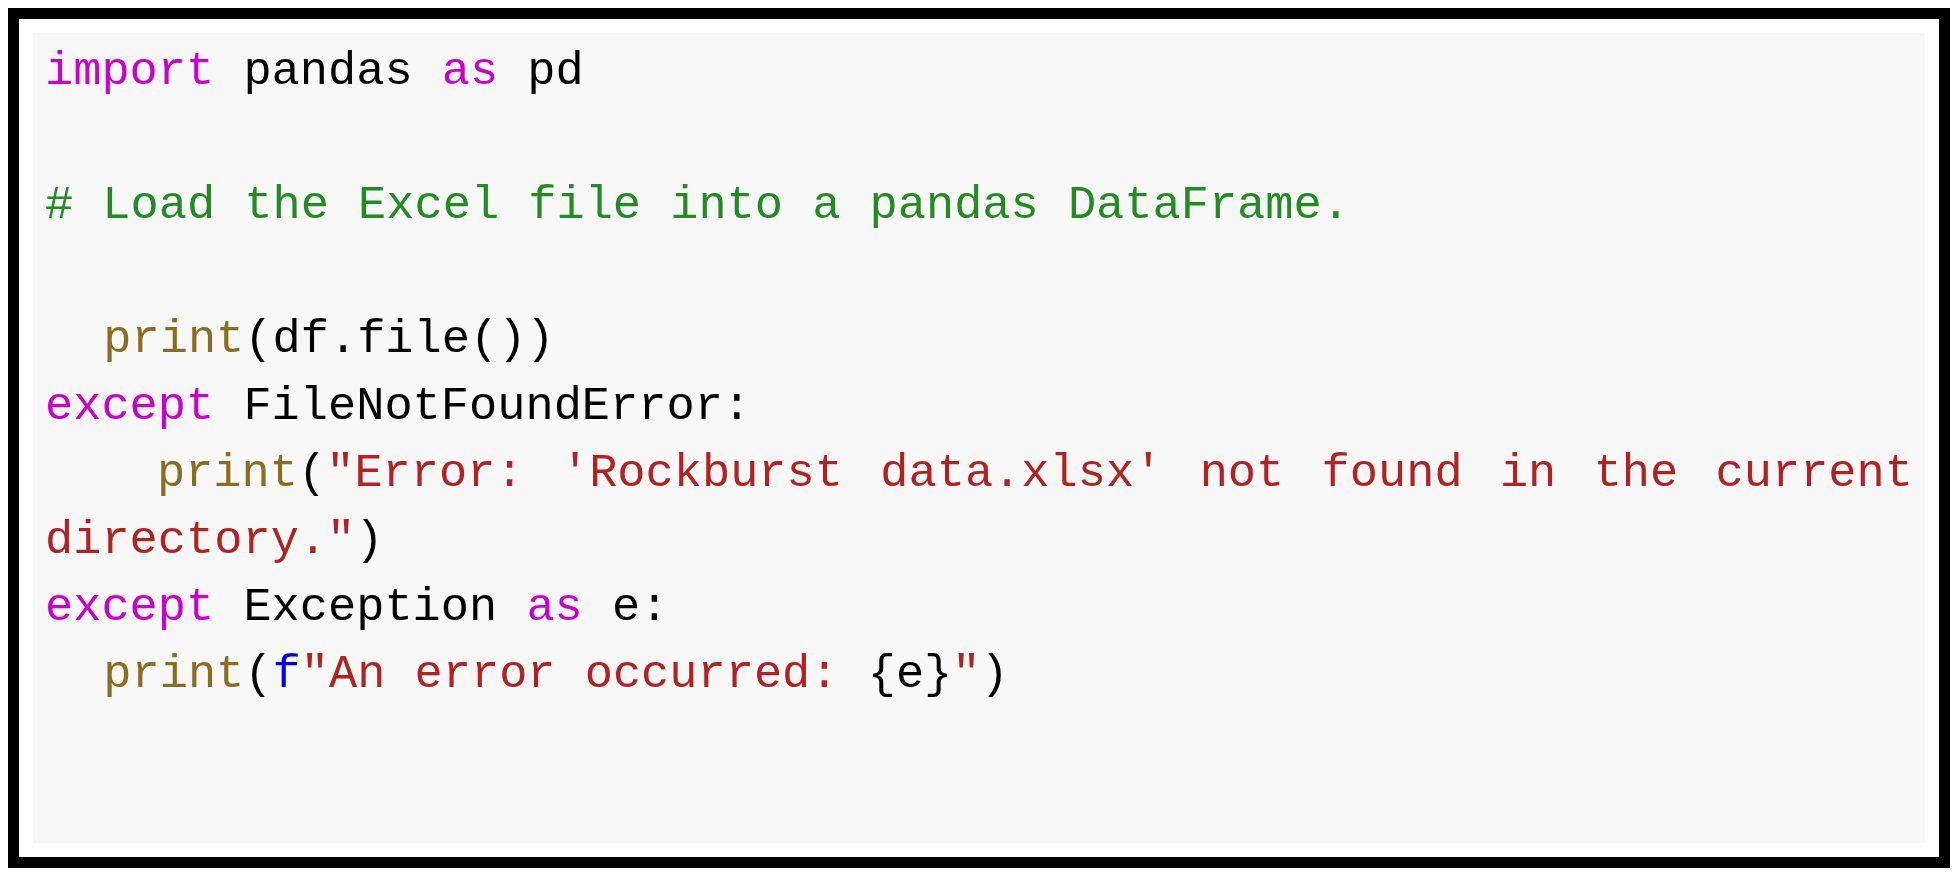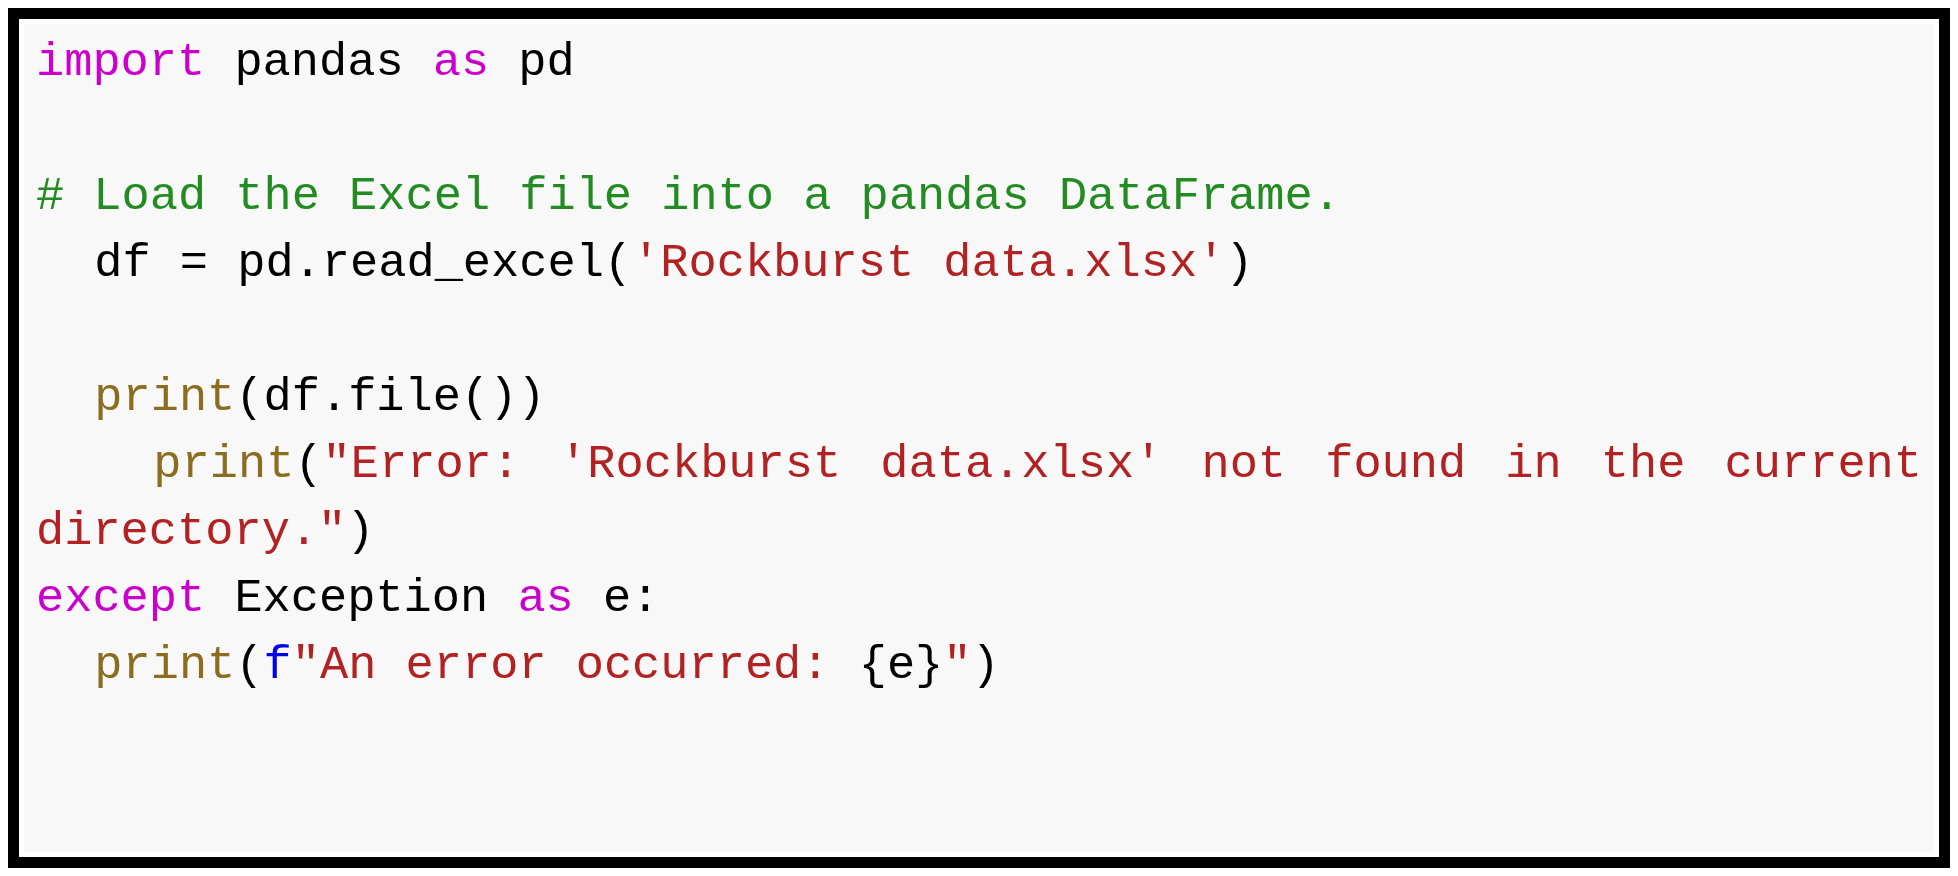--- a/index.html
+++ b/index.html
@@ -12,21 +12,21 @@
   }
   .frame {
     position: absolute;
     left: 8px;
     top: 8px;
     width: 1942px;
     height: 860px;
     box-sizing: border-box;
     border: 11px solid #000000;
     background: #ffffff;
-    padding: 5px;
+    padding: 14px;
   }
   .code-panel {
     box-sizing: border-box;
     width: 100%;
     height: 100%;
     background: var(--panel-bg, #f8f8f8);
     padding: 5px 12px;
     font-family: "Liberation Mono", "DejaVu Sans Mono", monospace;
     font-size: 47px;
     line-height: 67px;
@@ -50,20 +50,20 @@
 </style>
 </head>
 <body>
 
 <div class="frame">
   <div class="code-panel">
 
   <div class="code-line"><span class="seg-keyword">import</span><span class="seg-plain"> pandas </span><span class="seg-keyword">as</span><span class="seg-plain"> pd</span></div>
       <div class="code-line"></div>
       <div class="code-line"><span class="seg-comment"># Load the Excel file into a pandas DataFrame.</span></div>
-      <div class="code-line"><span class="seg-plain">  df = pd.read_excel(</span><span class="seg-string">'Rockburst data.xlsx'</span><span class="seg-plain">)</span></div>
       <div class="code-line"><span class="seg-plain">  </span></div>
       <div class="code-line"><span class="seg-plain">  </span><span class="seg-builtin">print</span><span class="seg-plain">(df.file())</span></div>
+      <div class="code-line"><span class="seg-keyword">except</span><span class="seg-plain"> FileNotFoundError:</span></div>
       <div class="code-line justify"><span class="seg-plain">   </span><span class="seg-builtin">print</span><span class="seg-plain">(</span><span class="seg-string">"Error: 'Rockburst data.xlsx' not found in the current directory."</span><span class="seg-plain">)</span></div>
       <div class="code-line"><span class="seg-keyword">except</span><span class="seg-plain"> Exception </span><span class="seg-keyword">as</span><span class="seg-plain"> e:</span></div>
       <div class="code-line"><span class="seg-plain">  </span><span class="seg-builtin">print</span><span class="seg-plain">(</span><span class="seg-fstring-prefix">f</span><span class="seg-string">"An error occurred: </span><span class="seg-plain">{e}</span><span class="seg-string">"</span><span class="seg-plain">)</span></div>
     </div>
 </div>
 
 </body></html>

